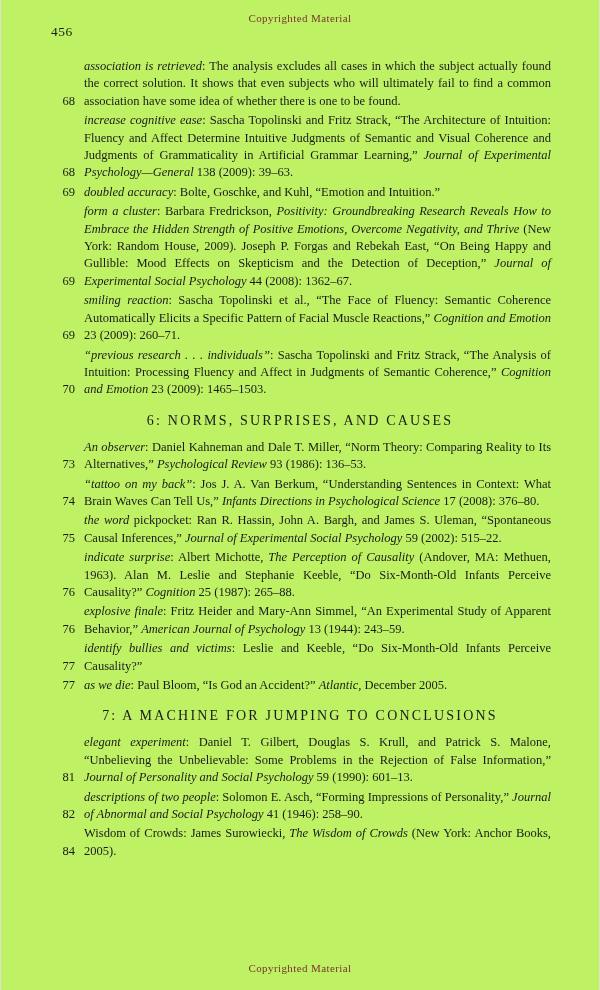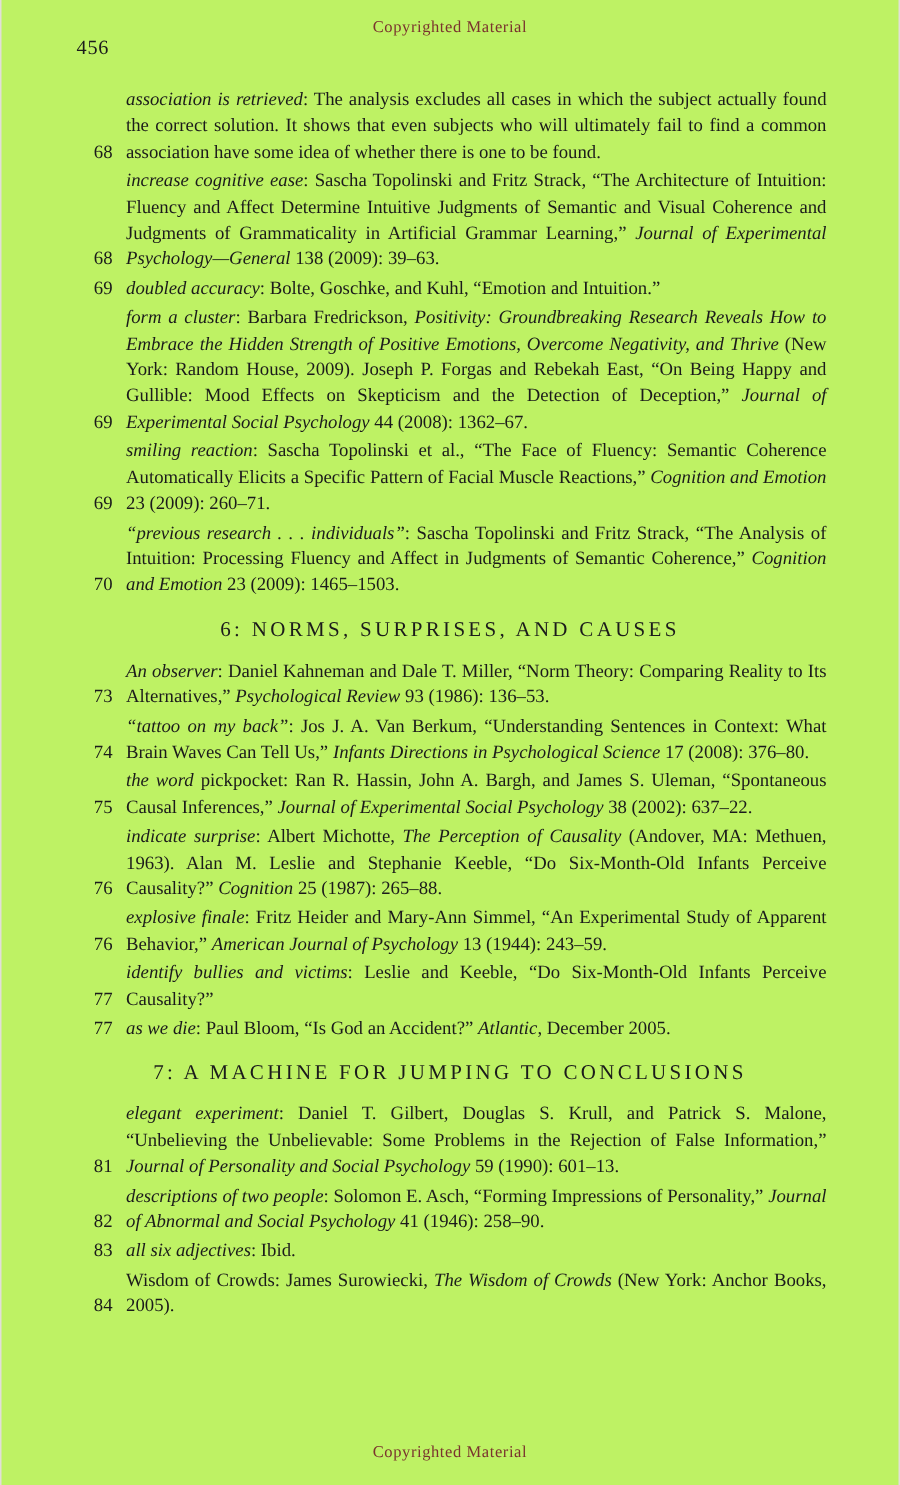--- a/index.html
+++ b/index.html
@@ -123,21 +123,21 @@
       <div class="note">
         <span class="note-num">73</span>
         <div class="note-text"><i>An observer</i><span>: Daniel Kahneman and Dale T. Miller, “Norm Theory: Comparing Reality to Its Alternatives,” </span><i>Psychological Review</i><span> 93 (1986): 136–53.</span></div>
       </div>
       <div class="note">
         <span class="note-num">74</span>
         <div class="note-text"><i>“tattoo on my back”</i><span>: Jos J. A. Van Berkum, “Understanding Sentences in Context: What Brain Waves Can Tell Us,” </span><i>Infants Directions in Psychological Science</i><span> 17 (2008): 376–80.</span></div>
       </div>
       <div class="note">
         <span class="note-num">75</span>
-        <div class="note-text"><i>the word</i><span> pickpocket: Ran R. Hassin, John A. Bargh, and James S. Uleman, “Spontaneous Causal Inferences,” </span><i>Journal of Experimental Social Psychology</i><span> 38 (2002): 637–22.</span></div>
+        <div class="note-text"><i>the word</i><span> pickpocket: Ran R. Hassin, John A. Bargh, and James S. Uleman, “Spontaneous Causal Inferences,” </span><i>Journal of Experimental Social Psychology</i><span> 59 (2002): 515–22.</span></div>
       </div>
       <div class="note">
         <span class="note-num">76</span>
         <div class="note-text"><i>indicate surprise</i><span>: Albert Michotte, </span><i>The Perception of Causality</i><span> (Andover, MA: Methuen, 1963). Alan M. Leslie and Stephanie Keeble, “Do Six-Month-Old Infants Perceive Causality?” </span><i>Cognition</i><span> 25 (1987): 265–88.</span></div>
       </div>
       <div class="note">
         <span class="note-num">76</span>
         <div class="note-text"><i>explosive finale</i><span>: Fritz Heider and Mary-Ann Simmel, “An Experimental Study of Apparent Behavior,” </span><i>American Journal of Psychology</i><span> 13 (1944): 243–59.</span></div>
       </div>
       <div class="note">
@@ -151,24 +151,20 @@
       <div class="section-heading">7: A MACHINE FOR JUMPING TO CONCLUSIONS</div>
       <div class="note">
         <span class="note-num">81</span>
         <div class="note-text"><i>elegant experiment</i><span>: Daniel T. Gilbert, Douglas S. Krull, and Patrick S. Malone, “Unbelieving the Unbelievable: Some Problems in the Rejection of False Information,” </span><i>Journal of Personality and Social Psychology</i><span> 59 (1990): 601–13.</span></div>
       </div>
       <div class="note">
         <span class="note-num">82</span>
         <div class="note-text"><i>descriptions of two people</i><span>: Solomon E. Asch, “Forming Impressions of Personality,” </span><i>Journal of Abnormal and Social Psychology</i><span> 41 (1946): 258–90.</span></div>
       </div>
       <div class="note">
-        <span class="note-num">83</span>
-        <div class="note-text"><i>all six adjectives</i><span>: Ibid.</span></div>
-      </div>
-      <div class="note">
         <span class="note-num">84</span>
         <div class="note-text"><span>Wisdom of Crowds: James Surowiecki, </span><i>The Wisdom of Crowds</i><span> (New York: Anchor Books, 2005).</span></div>
       </div>
     </div>
 
   <div class="copyright bottom">Copyrighted Material</div>
 
 </div>
 
 </body></html>

